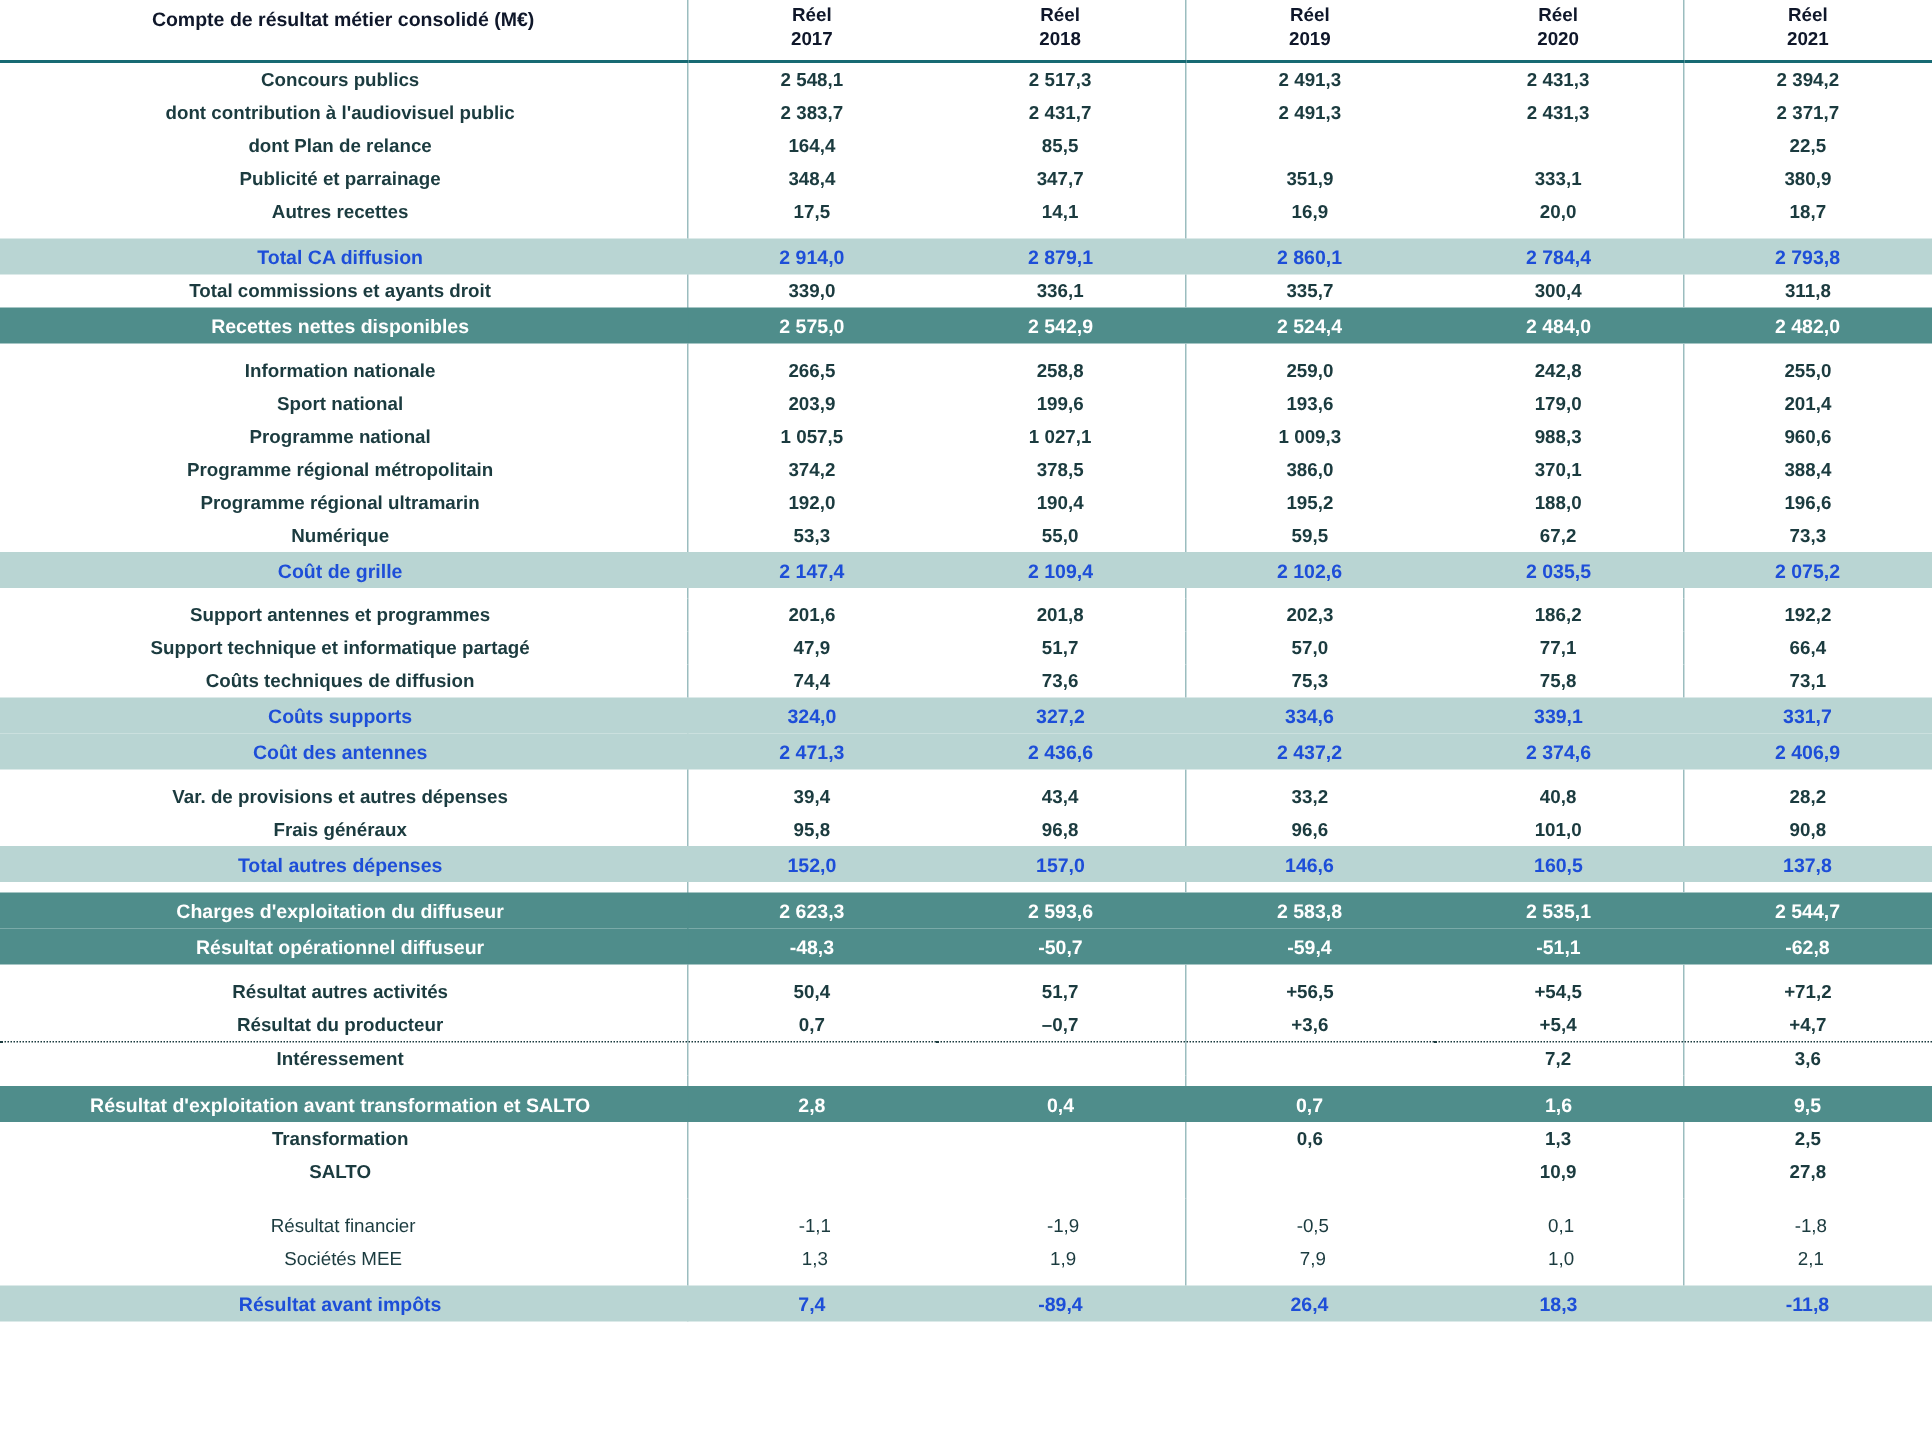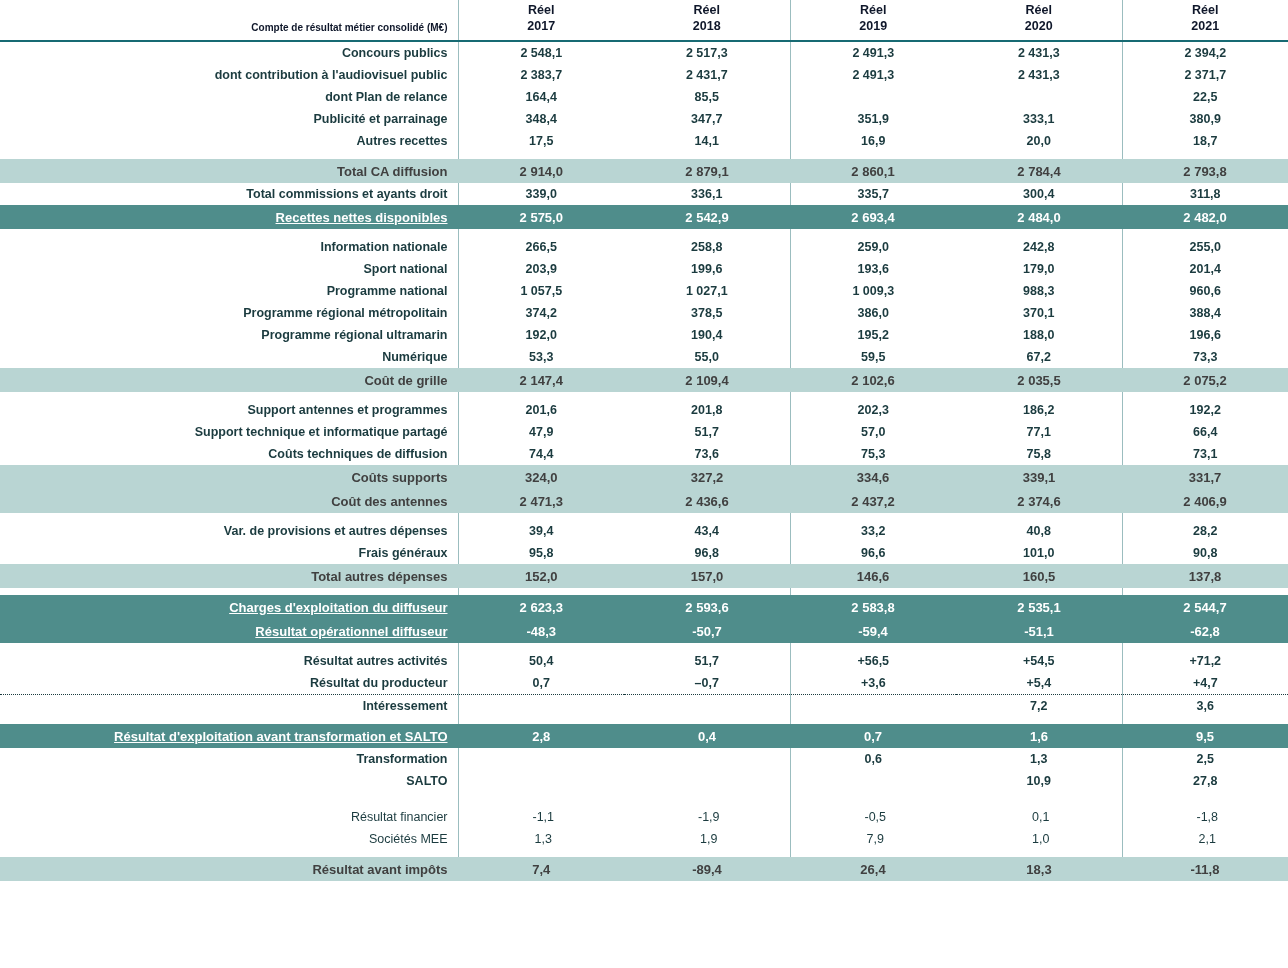--- a/index.html
+++ b/index.html
@@ -30,71 +30,71 @@
 
   
   tr.head td {
     vertical-align: bottom;
     padding: 3px 10px 6px 10px;
     color: #0f172a;
     font-weight: bold;
     border-bottom: 2px solid #176a73;
   }
   tr.head td.label {
-    font-size: 10px;
-    padding-bottom: 7px;
+    font-size: 13px;
+    padding-bottom: 20px;
   }
   tr.head td.val {
     text-align: center;
     font-size: 12.5px;
     line-height: 1.25;
   }
   tr.head td.val .yr { display: block; }
   td.sep-left { border-left: 1px solid #9bbdbf; }
 
   
   td.label {
-    text-align: right;
+    text-align: center;
     padding: 1px 10px 1px 6px;
     white-space: nowrap;
     border-right: 1px solid #9bbdbf;
   }
   td.val {
     text-align: center;
     padding: 1px 6px;
     white-space: nowrap;
   }
   tr.plain td {
     color: #1b3b3f;
     font-weight: bold;
     font-size: 12.5px;
     height: 20px;
   }
   tr.plain.italic td { }
 
   
   tr.band td {
     background: #b9d5d3;
-    color: #404040;
+    color: #1d4ed8;
     font-weight: bold;
     font-size: 13px;
     height: 22px;
     margin-left: 16px;
   }
   tr.band td.label { border-right: 1px solid #b9d5d3; }
 
   
   tr.dark td {
     background: #4f8d8b;
     color: #ffffff;
     font-weight: bold;
     font-size: 13px;
     height: 22px;
   }
-  tr.dark td.label { border-right: 1px solid #4f8d8b; text-decoration: underline; }
+  tr.dark td.label { border-right: 1px solid #4f8d8b; }
 
   
   tr.spacer td { height: 7px; padding: 0; border-right: 1px solid #9bbdbf; }
   tr.spacer td.val { border-right: none; }
   tr.spacer td.sep-left { border-left: 1px solid #9bbdbf; }
 
   
   tr.dotted td { border-bottom: 1px dotted #1b3b3f; }
 
   
@@ -206,21 +206,21 @@
           <td class="val">339,0</td>
           <td class="val">336,1</td>
           <td class="val sep-left">335,7</td>
           <td class="val">300,4</td>
           <td class="val sep-left">311,8</td>
         </tr>
         <tr class="dark">
           <td class="label">Recettes nettes disponibles</td>
           <td class="val">2 575,0</td>
           <td class="val">2 542,9</td>
-          <td class="val">2 693,4</td>
+          <td class="val">2 524,4</td>
           <td class="val">2 484,0</td>
           <td class="val">2 482,0</td>
         </tr>
         <tr class="spacer">
           <td class="label"></td>
           <td class="val"></td>
           <td class="val"></td>
           <td class="val sep-left"></td>
           <td class="val"></td>
           <td class="val sep-left"></td>

